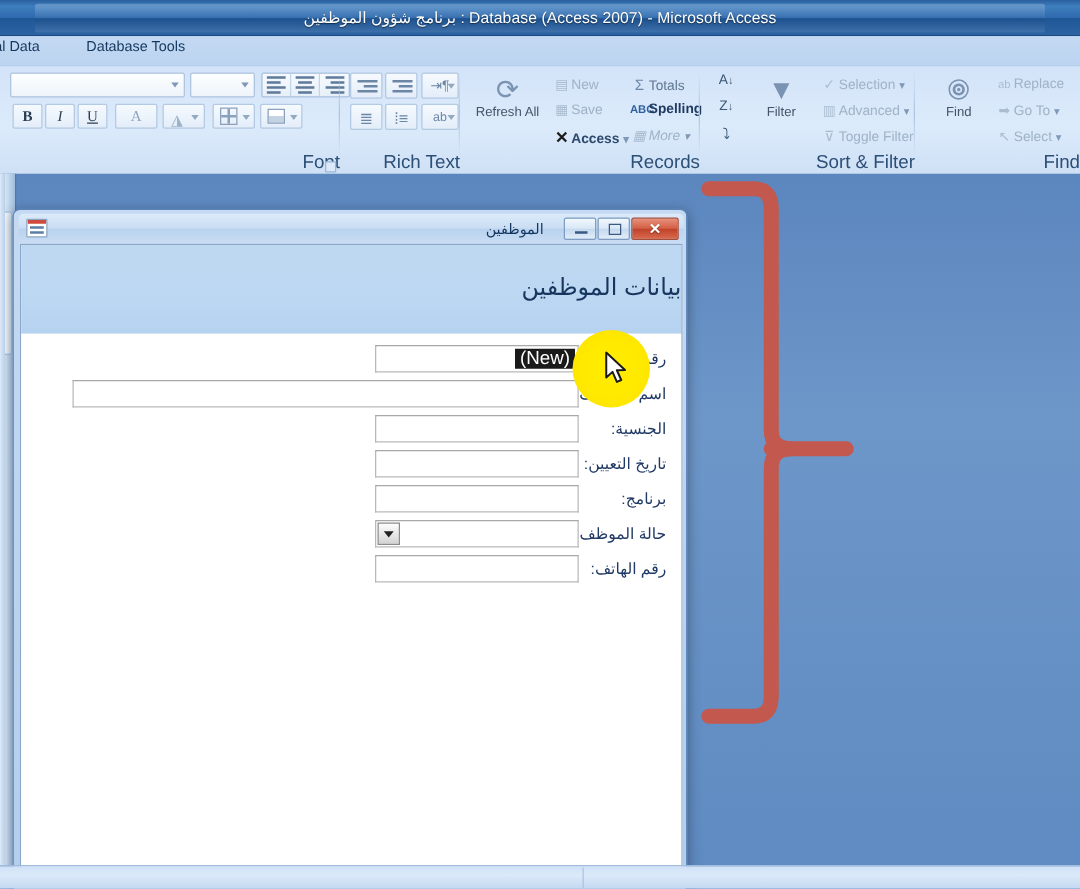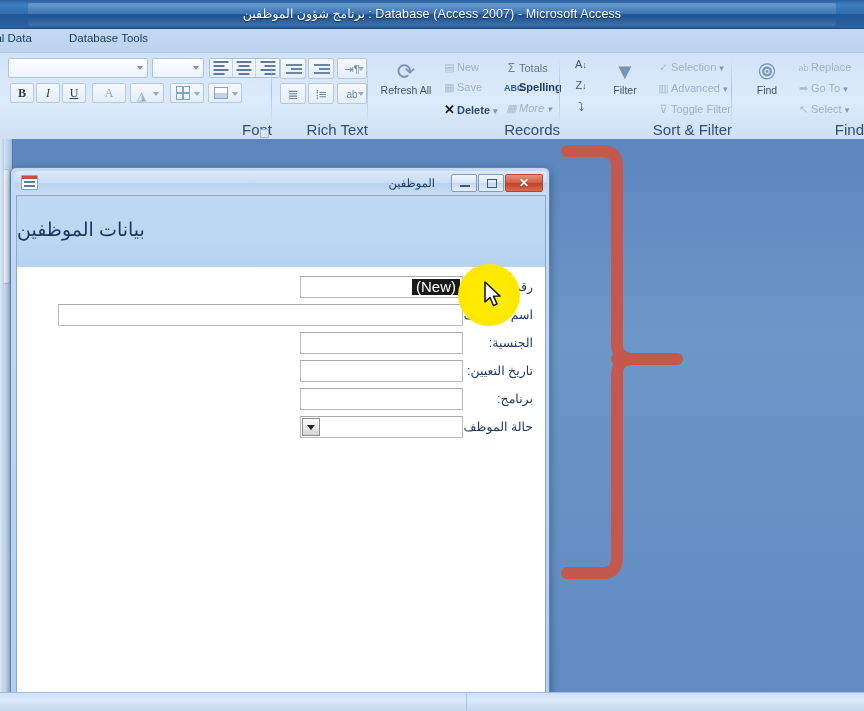--- a/index.html
+++ b/index.html
@@ -206,21 +206,21 @@
     border: 1px solid #8aa8cb;
   }
 
   .form-header {
     position: absolute; left: 0; top: 0; width: 100%; height: 72px;
     background: linear-gradient(to bottom, #bfd8f2 0%, #bcd7f2 60%, #b5d2f0 100%);
     border-bottom: 1px solid #ffffff;
   }
   .form-header .htext {
     position: absolute; left: 0; right: 0; top: 22px;
-    text-align: left;
+    text-align: right;
     font-size: 19px; color: #17365d; direction: rtl;
   }
 
   .form-detail { position: absolute; left: 0; top: 72px; width: 100%; bottom: 0; background: #ffffff; }
 
   .frow { position: absolute; left: 0; width: 100%; height: 26px; }
   .flabel {
     position: absolute; right: 12px; top: 3px;
     font-size: 12.5px; color: #1f3864; direction: rtl; white-space: nowrap;
   }
@@ -398,21 +398,21 @@
           <span>All</span>
         </div>
 
         <div class="itemrow dim" style="left:74px; top:8px;">
           <span class="ic">▤</span><span>New</span>
         </div>
         <div class="itemrow dim" style="left:74px; top:28px;">
           <span class="ic">▦</span><span>Save</span>
         </div>
         <div class="itemrow" style="left:74px; top:49px; font-weight:bold;">
-          <span class="ic" style="color:#1b1b1b; font-size:13px;">✕</span><span>Delete</span>
+          <span class="ic" style="color:#1b1b1b; font-size:13px;">✕</span><span>Access</span>
           <span class="cv"> ▾</span>
         </div>
 
         <div class="itemrow" style="left:136px; top:8px; color:#5e7791;">
           <span class="ic" style="font-size:12px;">Σ</span><span>Totals</span>
         </div>
         <div class="itemrow" style="left:136px; top:28px; font-weight:bold; color:#1f3a5f;">
           <span class="ic" style="color:#2f5f9e; font-size:9px;">ABC</span><span>Spelling</span>
         </div>
         <div class="itemrow dim" style="left:136px; top:49px;font-style:italic;">
@@ -537,20 +537,24 @@
             <div class="fbox norm"></div>
           </div>
 
           <div class="frow" style="top:148px;">
             <div class="flabel">حالة الموظف:</div>
             <div class="fbox norm">
               <span class="ddbtn"></span>
             </div>
           </div>
 
+          <div class="frow" style="top:176px;">
+            <div class="flabel">رقم الهاتف:</div>
+            <div class="fbox norm"></div>
+          </div>
 
         </div>
       </div>
     </div>
 
     <div class="cursor-halo" style="left:458px; top:125px;"></div>
     <svg class="cursor-arrow" style="left:483px; top:142px;" width="22" height="28" viewBox="0 0 22 28">
       <path d="M2,1 L2,21 L7,16.5 L10.5,24.5 L14,23 L10.5,15.2 L17,15 Z" fill="#ffffff" stroke="#1a1a1a" stroke-width="1.6" stroke-linejoin="round"></path>
     </svg>
 

